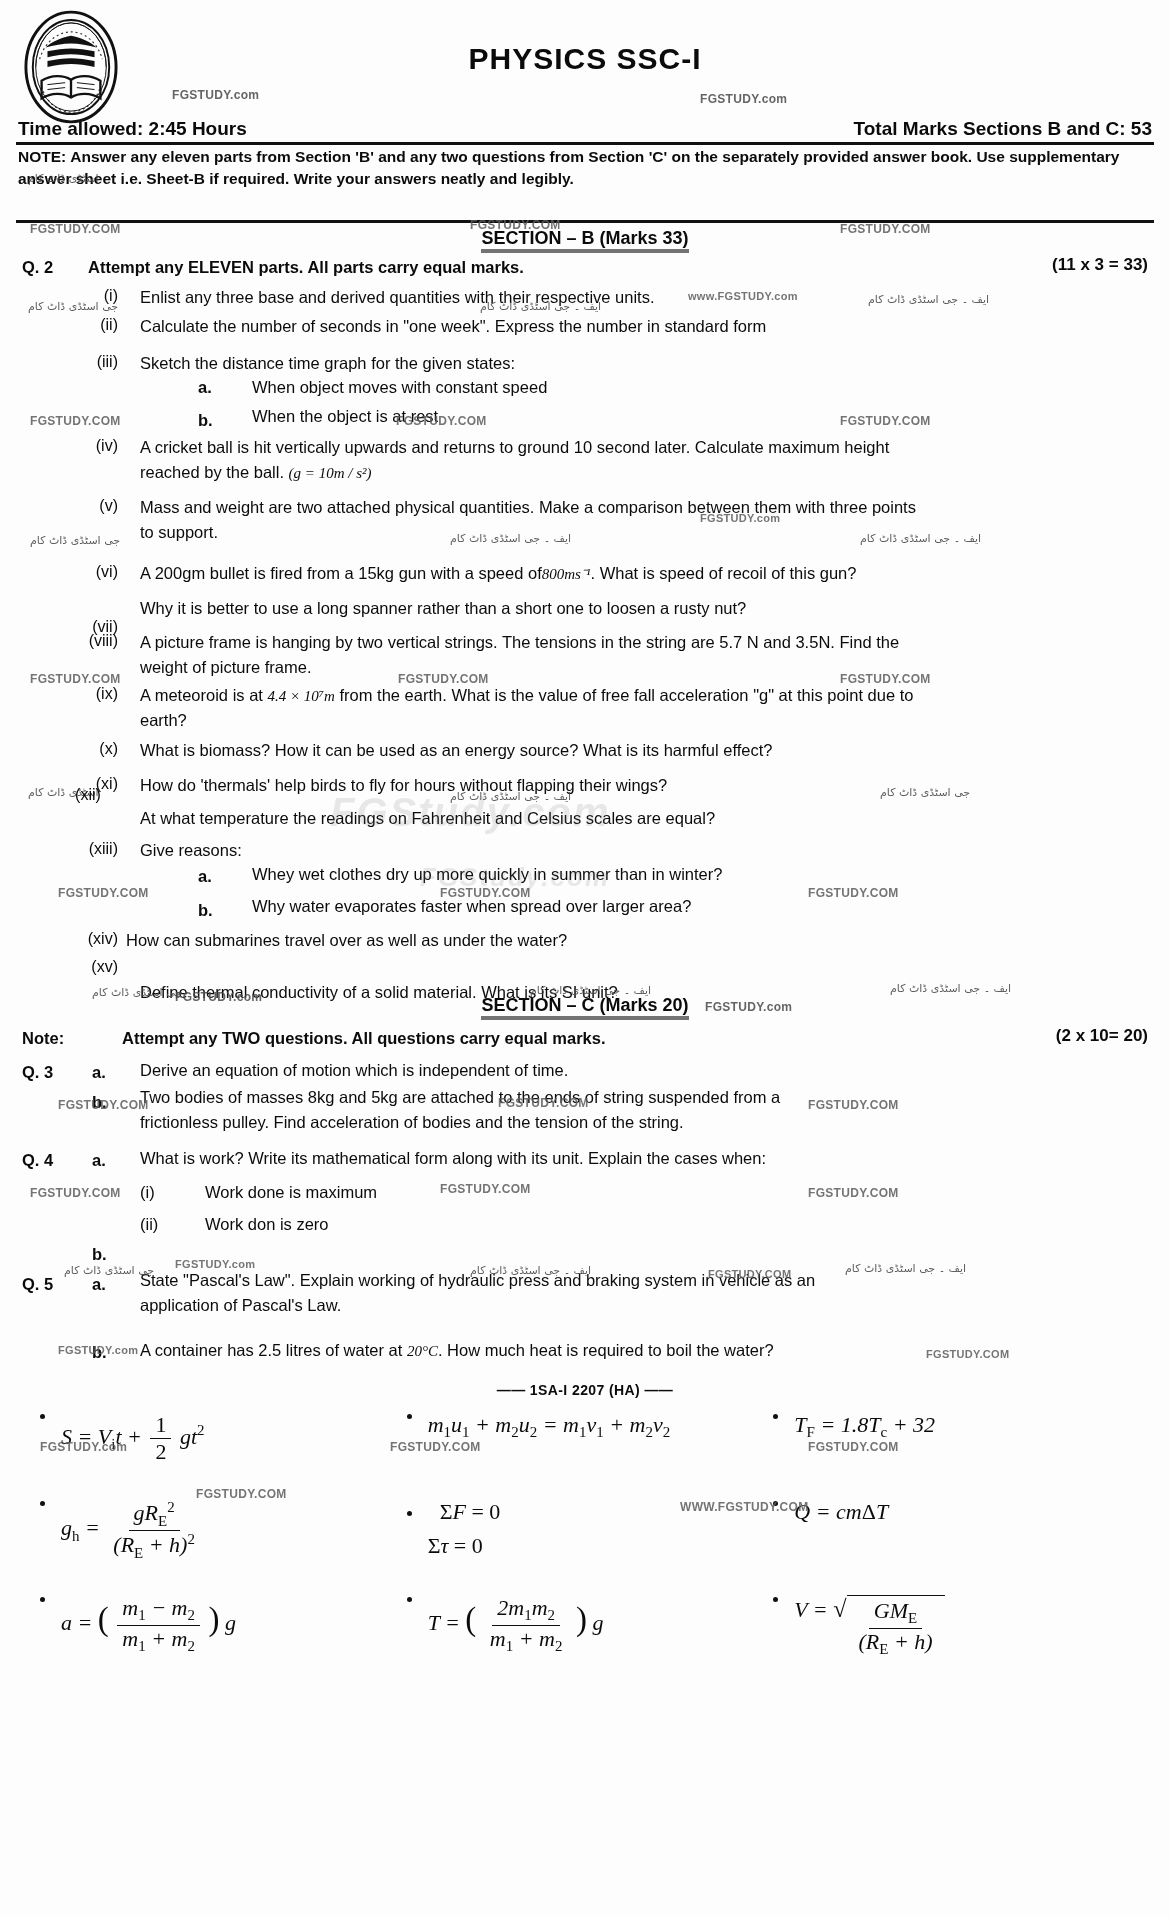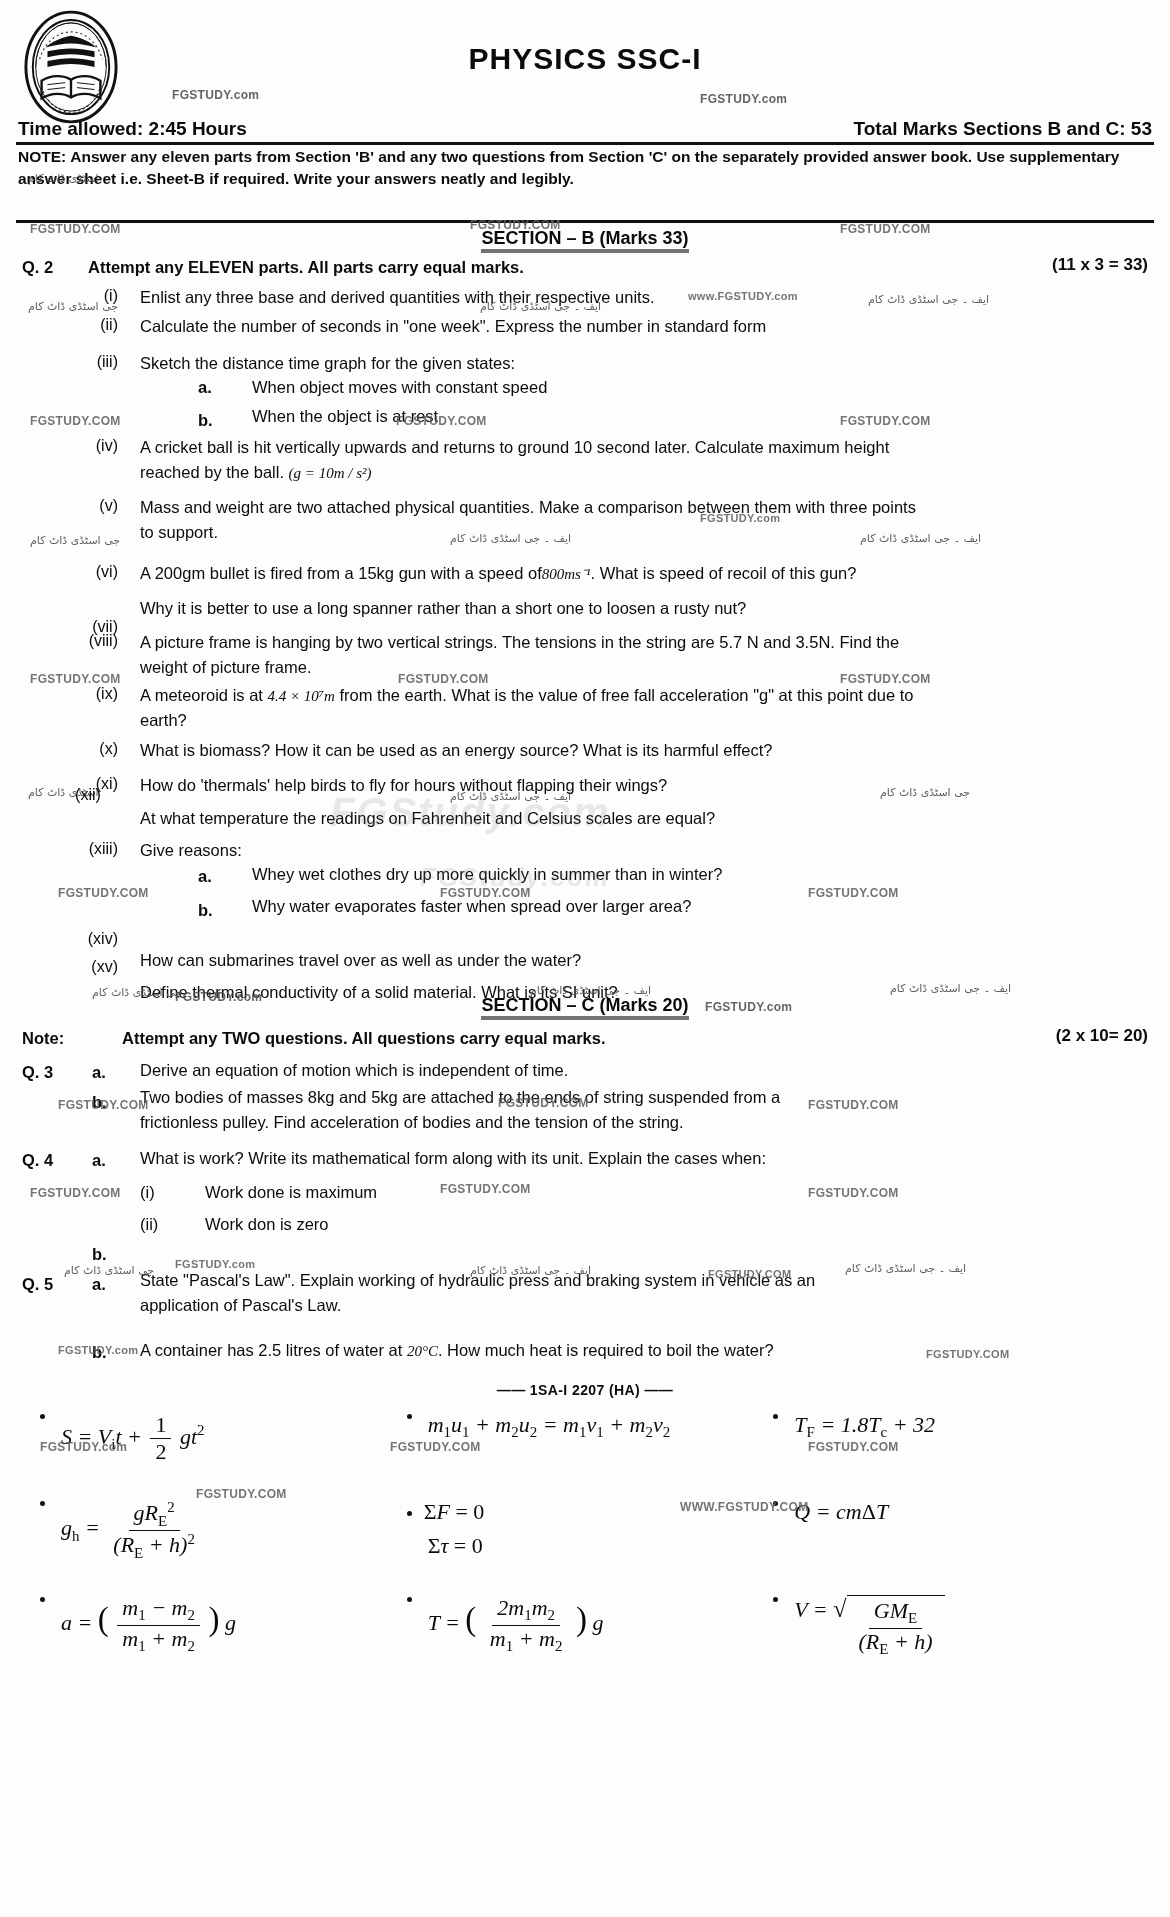--- a/index.html
+++ b/index.html
@@ -345,21 +345,21 @@
   <div class="qbody" style="left:252px; top:862px; width:640px;">Whey wet clothes dry up more quickly in summer than in winter?</div>
 
   <span class="qbody bold" style="left:198px; top:898px;">b.</span>
   <div class="qbody" style="left:252px; top:894px; width:640px;">Why water evaporates faster when spread over larger area?</div>
 
   <span class="wm small" style="left:58px; top:886px;">FGSTUDY.COM</span>
   <span class="wm small" style="left:440px; top:886px;">FGSTUDY.COM</span>
   <span class="wm small" style="left:808px; top:886px;">FGSTUDY.COM</span>
 
   <span class="rn" style="left:58px; top:930px;">(xiv)</span>
-  <div class="qbody" style="left:140px; top:928px; width:760px;margin-top:20px;">How can submarines travel over as well as under the water?</div>
+  <div class="qbody" style="left:126px; top:928px; width:760px;">How can submarines travel over as well as under the water?</div>
 
   <span class="rn" style="left:58px; top:958px;">(xv)</span>
   <div class="qbody" style="left:140px; top:956px; width:760px;margin-top:24px;">Define thermal conductivity of a solid material. What is its SI unit?</div>
 
   <span class="ghost" style="left:330px; top:790px; font-size:40px;">FGStudy.com</span>
   <span class="ghost" style="left:420px; top:862px; font-size:26px;">FGStudy.com</span>
 
   <span class="wm-urdu" style="left:92px; top:986px;">جی اسٹڈی ڈاٹ کام</span>
   <span class="wm mixed" style="left:175px; top:990px;">FGSTUDY.com</span>
   <span class="wm-urdu" style="left:530px; top:984px;">ایف ۔ جی اسٹڈی ڈاٹ کام</span>
@@ -441,21 +441,21 @@
     <div class="fcell">
       <span class="bullet"></span>
       <span>g<sub>h</sub> =
         <span class="frac">
           <span class="top">gR<sub>E</sub><sup>2</sup></span>
           <span class="bot">(R<sub>E</sub> + h)<sup>2</sup></span>
         </span>
       </span>
     </div>
     <div class="fcell" style="flex-direction:column; align-items:flex-start; gap:8px;">
-      <span style="display:flex; align-items:center; gap:12px;">
+      <span style="display:flex; align-items:center; gap:28px;">
         <span class="bullet"></span>
         <span><span class="up">Σ</span>F <span class="up">= 0</span></span>
       </span>
       <span style="display:flex; align-items:center; gap:16px;">
         <span class="bullet" style="visibility:hidden;"></span>
         <span><span class="up">Σ</span>τ <span class="up">= 0</span></span>
       </span>
     </div>
     <div class="fcell">
       <span class="bullet"></span>

